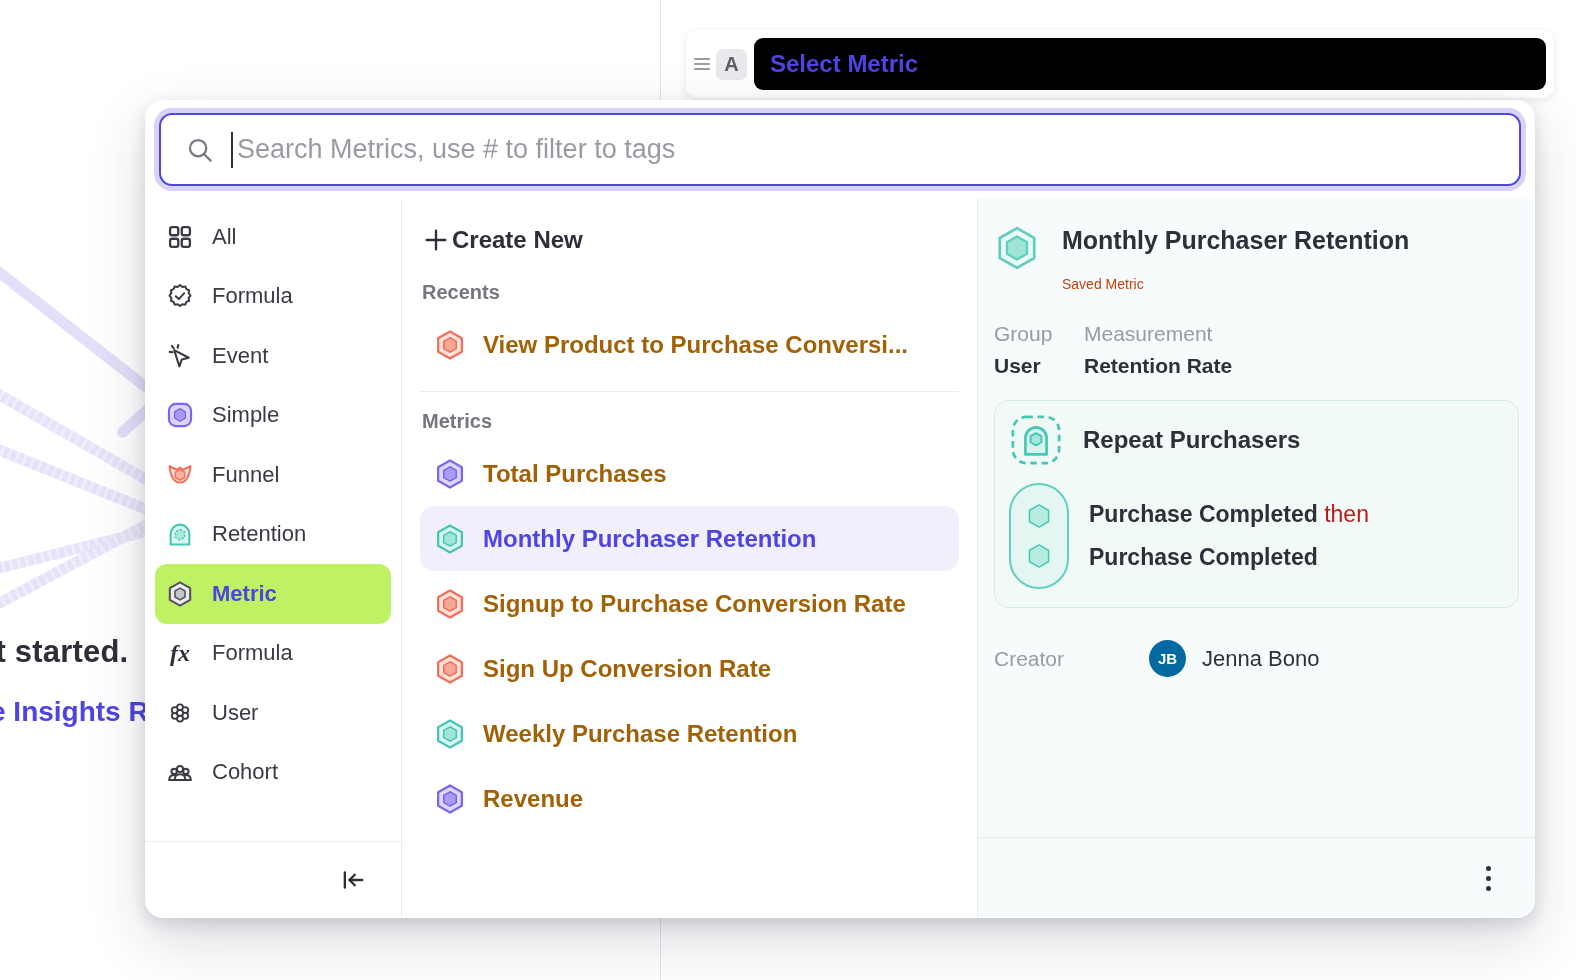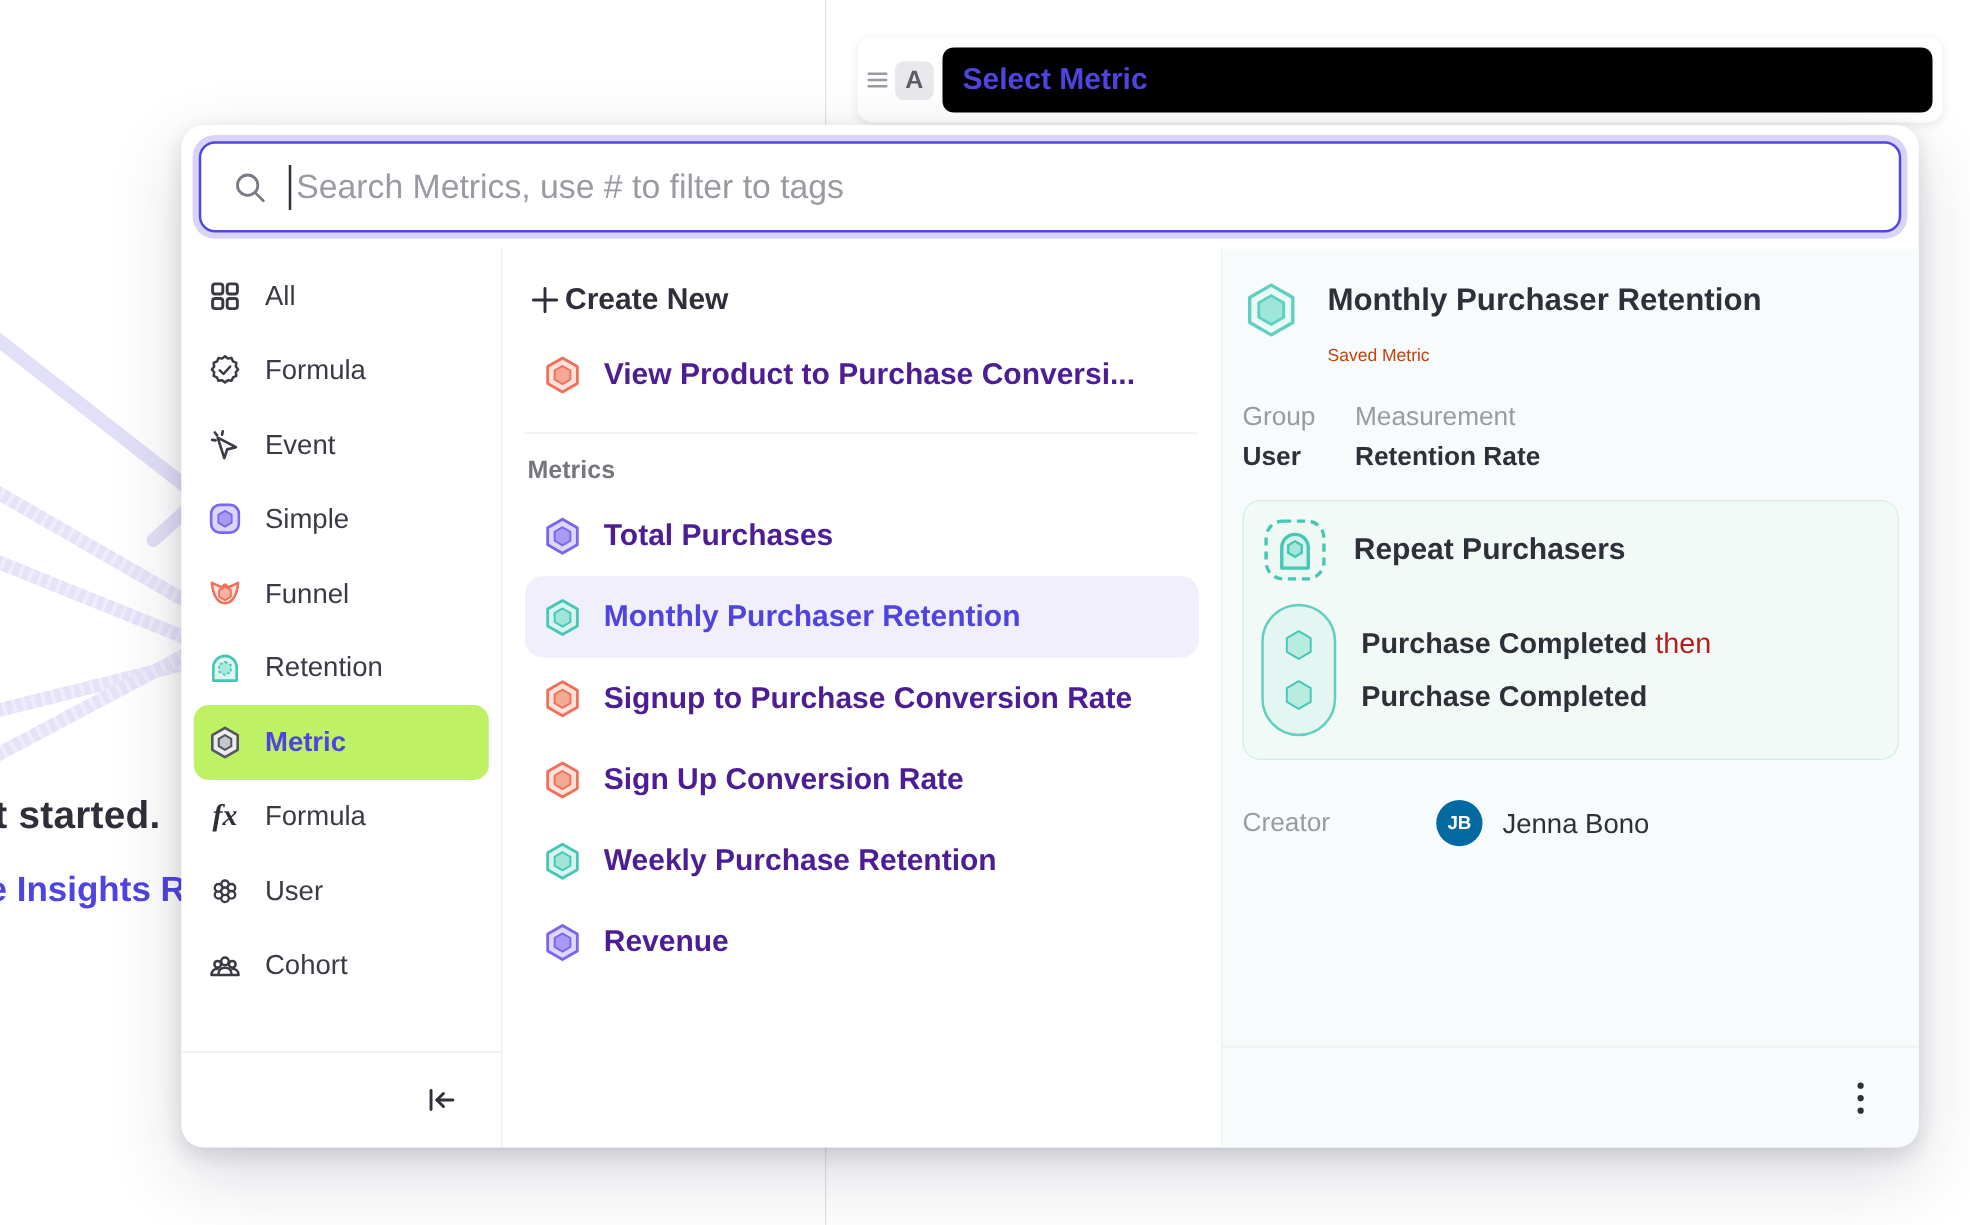--- a/index.html
+++ b/index.html
@@ -44,21 +44,21 @@
   .side-item .ic { width:30px; height:30px; flex:0 0 30px; display:flex; align-items:center; justify-content:center; }
   .side-item.selected { background:#bef264; color:#4f44e0; font-weight:600; }
   .side-foot { margin-top:auto; border-top:1px solid #ebebef; height:77px; display:flex; align-items:center;
     justify-content:flex-end; padding-right:34px; }
 
   
   .mid { flex:1; border-right:1px solid #ebebef; padding:14px 20px 0 20px; display:flex; flex-direction:column; min-width:0; }
   .create-row { height:54px; display:flex; align-items:center; gap:2px; font-size:24px; font-weight:600; color:#2f2f39; cursor:pointer; }
   .sect-label { font-size:20px; font-weight:600; color:#76767f; margin:14px 0 8px 0; }
   .m-item { height:65px; display:flex; align-items:center; gap:17px; padding:0 14px; margin:0 -2px; border-radius:14px;
-    font-size:24px; font-weight:600; color:#4c1d95; cursor:pointer; white-space:nowrap; overflow:hidden; }
+    font-size:24px; font-weight:600; color:#a16207; cursor:pointer; white-space:nowrap; overflow:hidden; }
   .m-item .hex { flex:0 0 32px; }
   .m-item.selected { background:#f1effc; color:#4f44e0; }
   .mid-divider { height:1px; background:#ececf0; margin:14px -2px 4px -2px; }
 
   
   .det { width:557px; background:#f8fbfb; border-left:0; position:relative; padding:26px 16px 0 16px; }
   .det-head { display:flex; gap:22px; }
   .det-title { font-size:25px; font-weight:700; color:#2f2f39; line-height:1.25; }
   .det-sub { font-size:14px; color:#c2410c; margin-top:20px; }
   .meta-row { display:flex; gap:0; margin-top:30px; }
@@ -247,20 +247,21 @@
     <div class="mid">
 
       <div class="create-row">
         <svg width="28" height="28" viewBox="0 0 24 24" stroke="#2f2f39" stroke-width="2" stroke-linecap="round">
           <line x1="12" y1="4" x2="12" y2="20"></line>
             <line x1="4" y1="12" x2="20" y2="12"></line>
         </svg>
         <span>Create New</span>
       </div>
 
+      <div class="sect-label">Recents</div>
 
       <div class="m-item">
         <svg class="hex" width="32" height="32" viewBox="0 0 24 24">
           <polygon points="12 1.8 20.9 6.9 20.9 17.1 12 22.2 3.1 17.1 3.1 6.9" fill="#fde3dc" stroke="#ef705b" stroke-width="1.7" stroke-linejoin="round"></polygon>
           <polygon points="12 6.6 16.7 9.3 16.7 14.7 12 17.4 7.3 14.7 7.3 9.3" fill="#f5a995" stroke="#ef705b" stroke-width="1.2"></polygon>
         </svg>
         <span>View Product to Purchase Conversi...</span>
       </div>
 
       <div class="mid-divider"></div>

